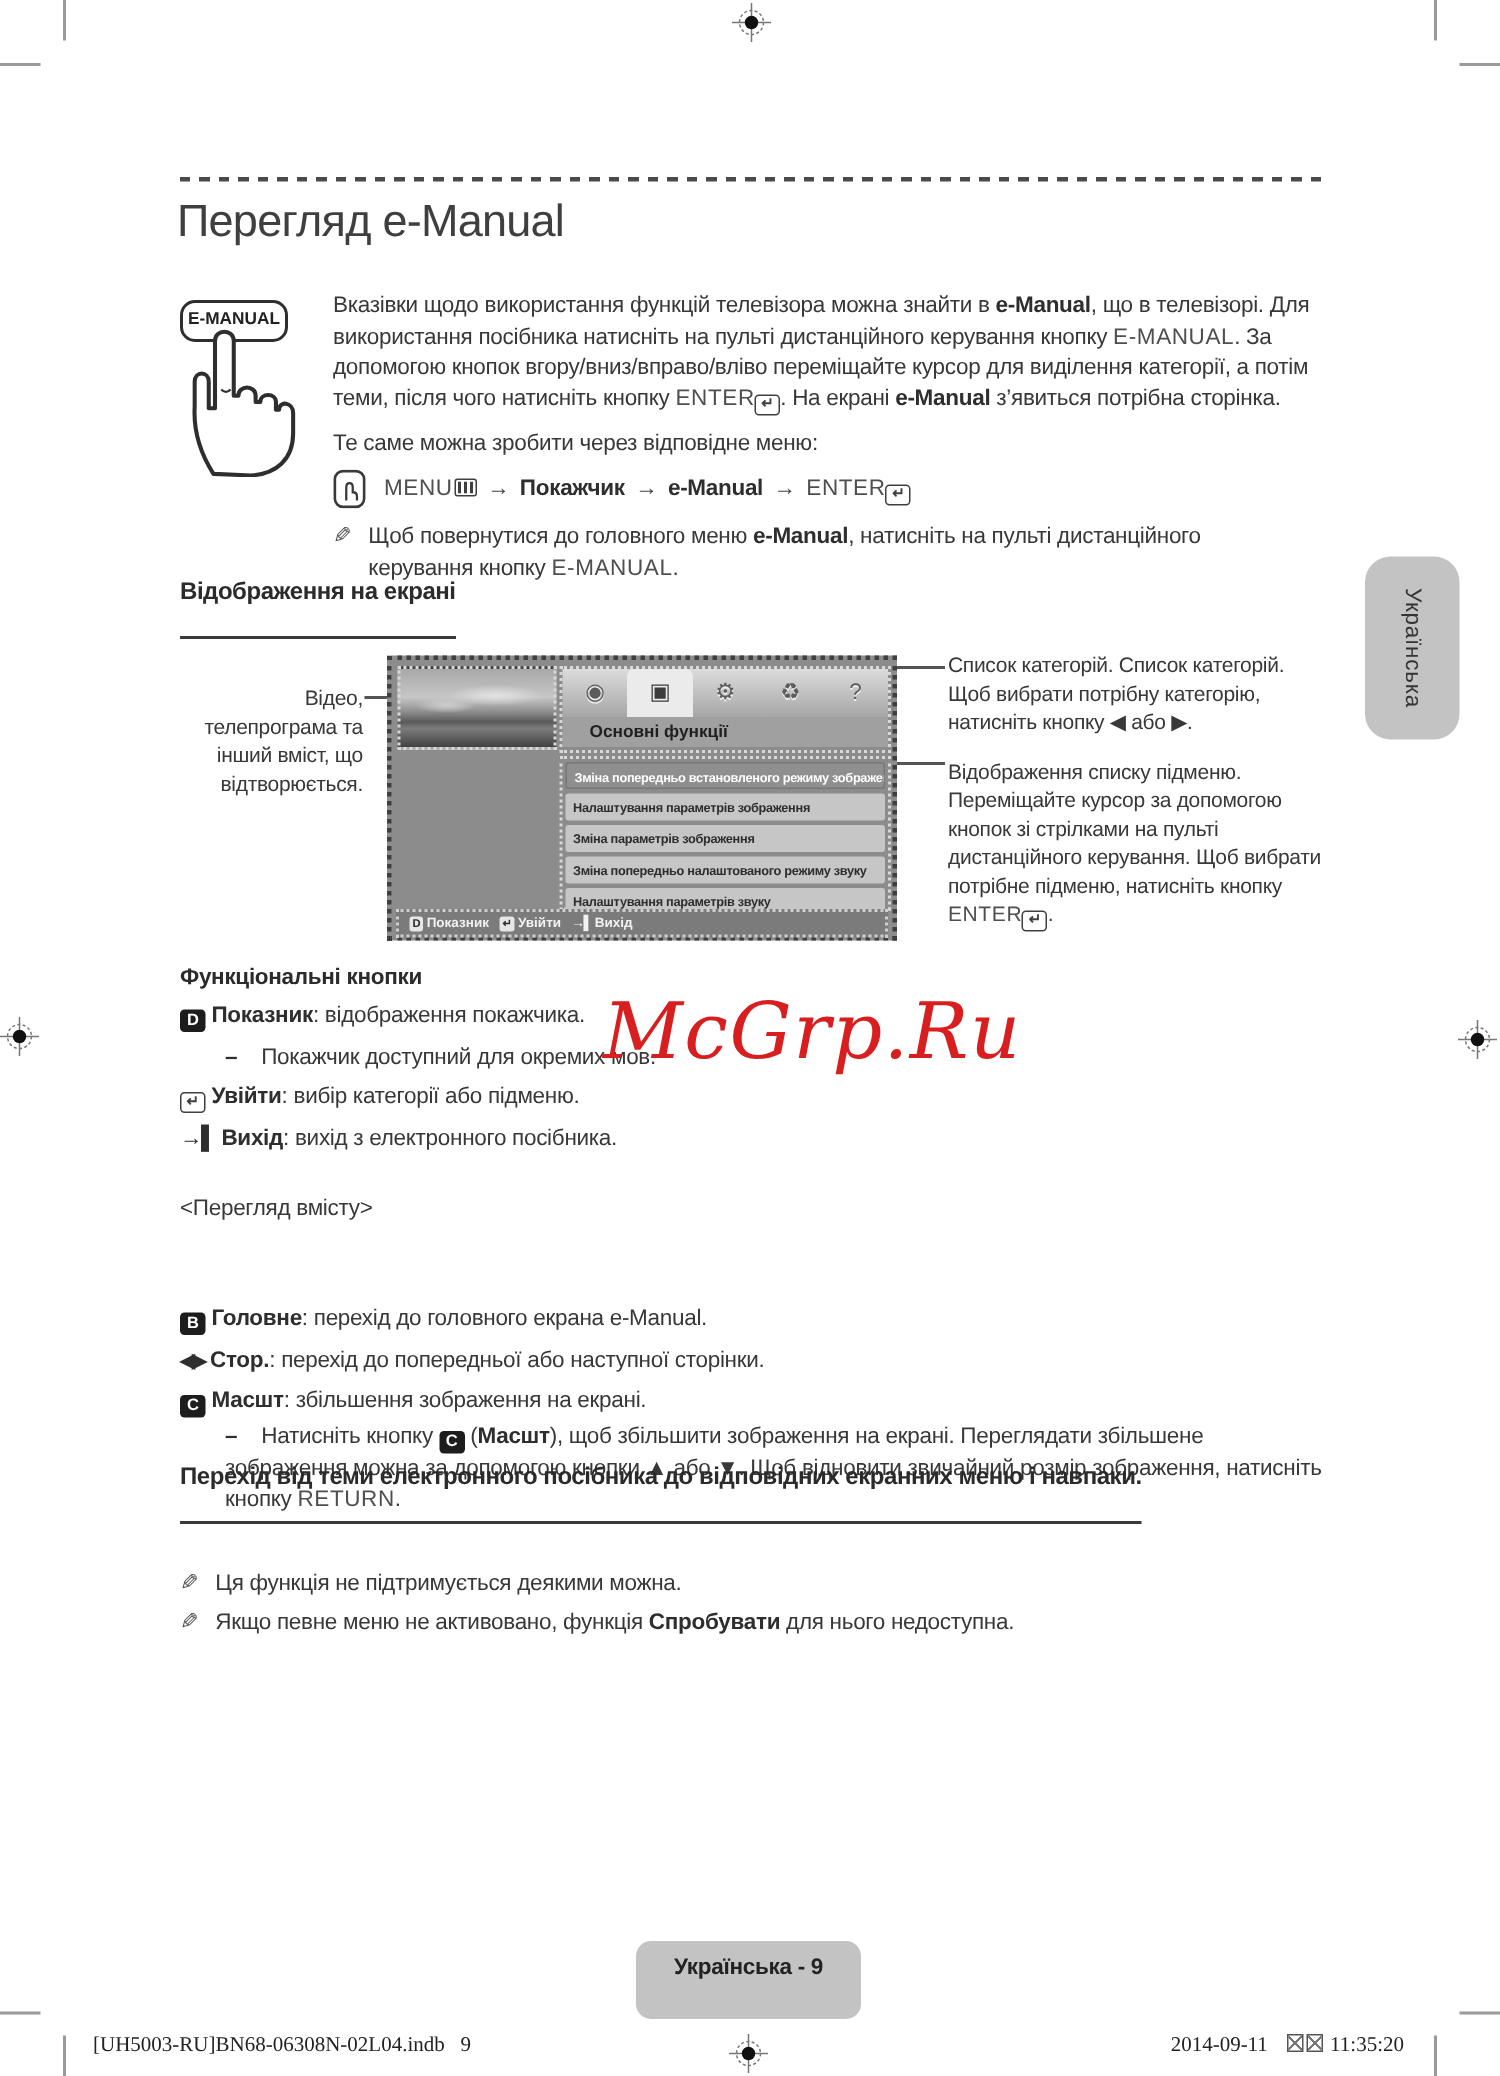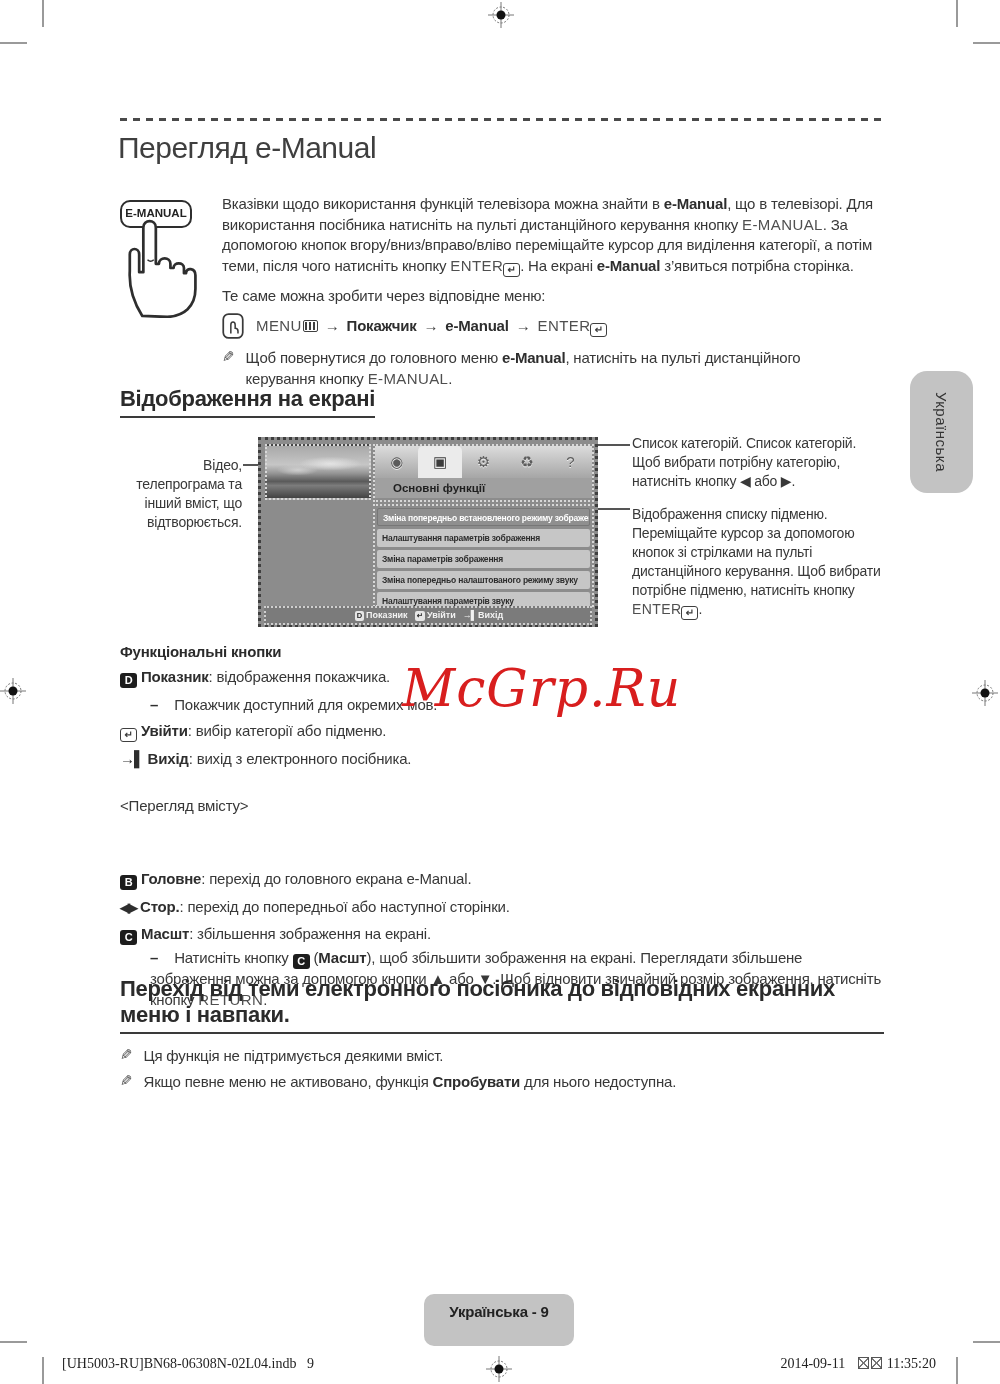--- a/index.html
+++ b/index.html
@@ -22,43 +22,43 @@
   .enter-key{display:inline-block;box-sizing:border-box;width:17px;height:14px;border:1.5px solid #3f3f3f;
              border-radius:3px;font-size:10px;line-height:11px;text-align:center;vertical-align:-2px;font-weight:bold;color:#3f3f3f;}
   .menu-grid{display:inline-block;box-sizing:border-box;width:15px;height:12px;border:1.5px solid #3f3f3f;border-radius:2px;
              vertical-align:-1px;padding:1px;background:repeating-linear-gradient(90deg,#3f3f3f 0 2px,transparent 2px 4px) content-box;margin-left:1px;}
   .sep{margin:0 7px;color:#3f3f3f;}
   .pencil{display:inline-block;transform:scaleX(-1);font-size:15px;color:#4a4a4a;}
   .key-black{display:inline-block;min-width:15px;height:15px;background:#1d1d1d;color:#fff;border-radius:3px;
              text-align:center;font-size:11px;line-height:15px;font-weight:bold;vertical-align:-2px;padding:0 1px;}
   .exit-glyph{font-weight:bold;color:#2e2e2e;letter-spacing:-1px;}
   .page-arrows{font-weight:bold;color:#2e2e2e;font-size:13px;letter-spacing:-2px;margin-right:4px;}
-  .h-under{display:inline-block;font-size:22px;font-weight:bold;color:#2b2b2b;border-bottom:2.5px solid #3a3a3a;
-           padding-bottom:4px;letter-spacing:-0.3px;}
+  .h-under{display:inline-block;font-size:16px;font-weight:bold;color:#2b2b2b;border-bottom:2.5px solid #3a3a3a;
+           padding-bottom:20px;letter-spacing:-0.3px;}
   
   .callout{font-size:14px;line-height:19px;letter-spacing:-0.2px;}
   .cline{position:absolute;height:1.5px;background:#555;}
   .tvbox{box-sizing:border-box;background:#8c8c8c;border:3px dotted #3f3f3f;}
   .tvphoto{position:absolute;box-sizing:border-box;border:2px dotted #d8d8d8;
     background:
       radial-gradient(ellipse 45px 10px at 62% 34%, #e3e3e3, rgba(0,0,0,0) 70%),
       radial-gradient(ellipse 30px 8px at 30% 46%, #cfcfcf, rgba(0,0,0,0) 70%),
       linear-gradient(180deg,#a8a8a8 0%,#c6c6c6 36%,#979797 52%,#5a5a5a 68%,#7c7c7c 76%,#424242 100%);}
   .catzone{position:absolute;box-sizing:border-box;border:2px dotted #d8d8d8;}
   .iconbar{position:relative;height:32px;background:linear-gradient(#dcdcdc,#a6a6a6);display:flex;}
   .islot{flex:1;text-align:center;font-size:15px;line-height:32px;color:#5c5c5c;text-shadow:0 1px 0 #eee;}
   .islot.sel{background:#ebebeb;border-radius:5px 5px 0 0;color:#3c3c3c;}
   .catlabel{height:20px;background:#a0a0a0;color:#1f1f1f;font-weight:bold;font-size:11.5px;line-height:20px;padding-left:18px;}
   .menuzone{position:absolute;box-sizing:border-box;border:2px dotted #d8d8d8;padding:2px;}
   .mrow{box-sizing:border-box;height:18px;margin-bottom:3px;background:#c6c6c6;border-radius:2px;
         font-size:8.5px;font-weight:bold;color:#2d2d2d;line-height:18px;padding-left:5px;
         letter-spacing:-0.2px;white-space:nowrap;overflow:hidden;}
   .mrow.sel{background:#8f8f8f;color:#fff;border:1px solid #777;}
   .tvbar{position:absolute;box-sizing:border-box;background:#7b7b7b;border:2px dotted #cfcfcf;
-         color:#f2f2f2;font-size:9px;font-weight:bold;text-align:center;line-height:14px;padding-right:5px;}
+         color:#f2f2f2;font-size:9px;font-weight:bold;text-align:left;line-height:14px;padding-right:5px;}
   .tvkey{display:inline-block;background:#e6e6e6;color:#2b2b2b;border-radius:2px;font-size:7.5px;
          line-height:10px;padding:0 2px;font-weight:bold;vertical-align:0.5px;margin:0 2px 0 7px;}
   .tvexit{letter-spacing:-1px;margin-left:7px;margin-right:2px;}
   
   .sechead{font-size:15px;font-weight:bold;color:#2b2b2b;letter-spacing:-0.2px;}
   .dash-b{font-weight:bold;color:#2e2e2e;}
   .watermark{font-family:"DejaVu Serif",serif;font-style:italic;font-size:52px;color:#d81e1e;letter-spacing:1px;white-space:nowrap;}
   
   .footbox{box-sizing:border-box;background:#c3c3c3;border-radius:10px;text-align:center;
            font-size:15px;font-weight:bold;color:#222;padding-top:9px;letter-spacing:-0.2px;}
@@ -187,21 +187,21 @@
   <p class="abs bt" style="left:120px;top:869px;width:760px;"><span class="key-black">B</span> <span class="b">Головне</span><span>: перехід до головного екрана e-Manual.</span></p>
   <p class="abs bt" style="left:120px;top:897px;width:760px;"><span class="page-arrows">◀▶</span><span class="b">Стор.</span><span>: перехід до попередньої або наступної сторінки.</span></p>
   <p class="abs bt" style="left:120px;top:924px;width:760px;"><span class="key-black">C</span> <span class="b">Масшт</span><span>: збільшення зображення на екрані.</span></p>
   <p class="abs bt" style="left:150px;top:948px;width:732px;"><span class="dash-b">–</span><span style="display:inline-block;width:16px;"></span><span>Натисніть кнопку </span><span class="key-black">C</span><span> (</span><span class="b">Масшт</span><span>), щоб збільшити зображення на екрані. Переглядати збільшене зображення можна за допомогою кнопки ▲ або ▼. Щоб відновити звичайний розмір зображення, натисніть кнопку </span><span class="sysname">RETURN</span><span>.</span></p>
 
   <div class="abs" style="left:120px;top:976px;width:764px;">
     <span class="h-under">Перехід від теми електронного посібника до відповідних екранних меню і навпаки.</span>
   </div>
   <div class="abs" style="left:120px;top:1046px;display:flex;">
     <span class="pencil">✎</span>
-    <p class="bt" style="margin-left:11px;width:700px;">Ця функція не підтримується деякими вміст.</p>
+    <p class="bt" style="margin-left:11px;width:700px;">Ця функція не підтримується деякими можна.</p>
   </div>
   <div class="abs" style="left:120px;top:1072px;display:flex;">
     <span class="pencil">✎</span>
     <p class="bt" style="margin-left:11px;width:700px;"><span>Якщо певне меню не активовано, функція </span><span class="b">Спробувати</span><span> для нього недоступна.</span></p>
   </div>
 
   <div class="abs footbox" style="left:424px;top:1294px;width:150px;height:52px;">Українська - 9</div>
 
   <div class="abs sidetab" style="left:910px;top:371px;width:63px;height:122px;">
     <span>Українська</span>

